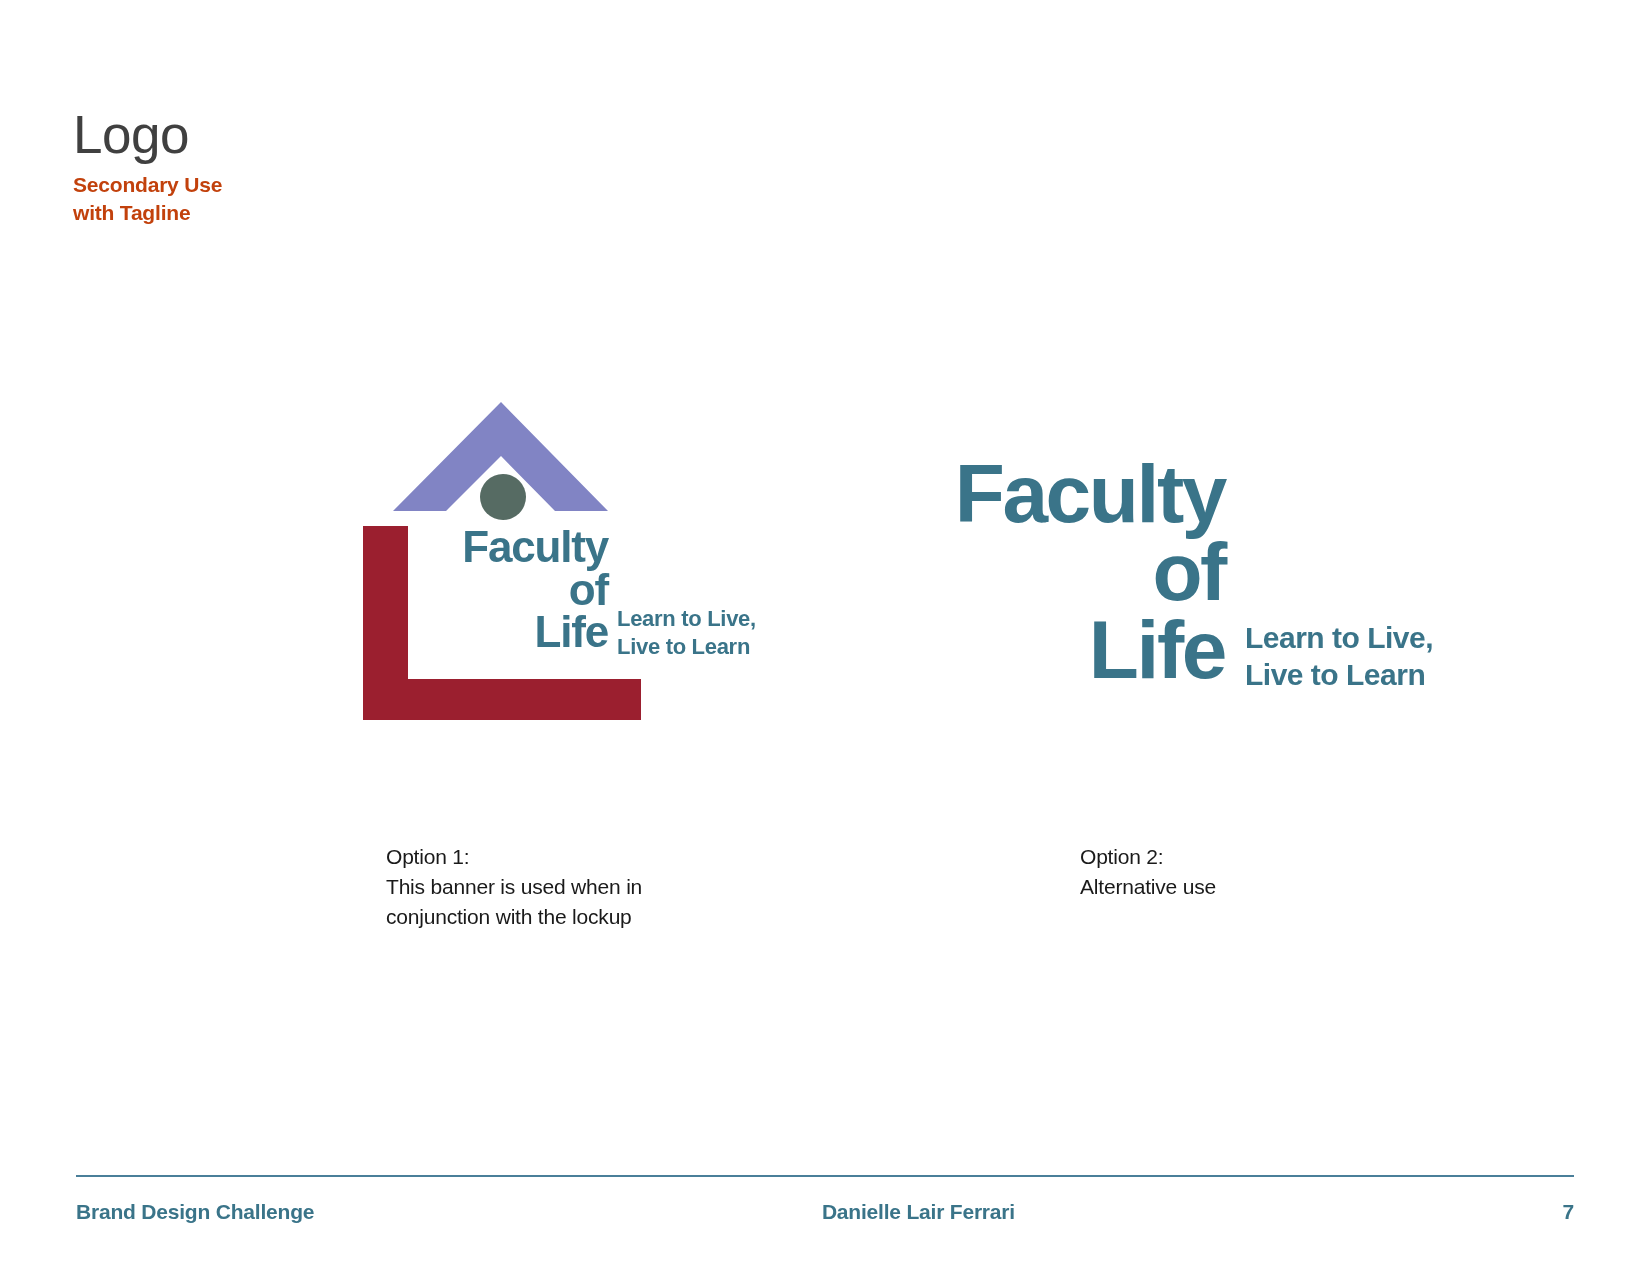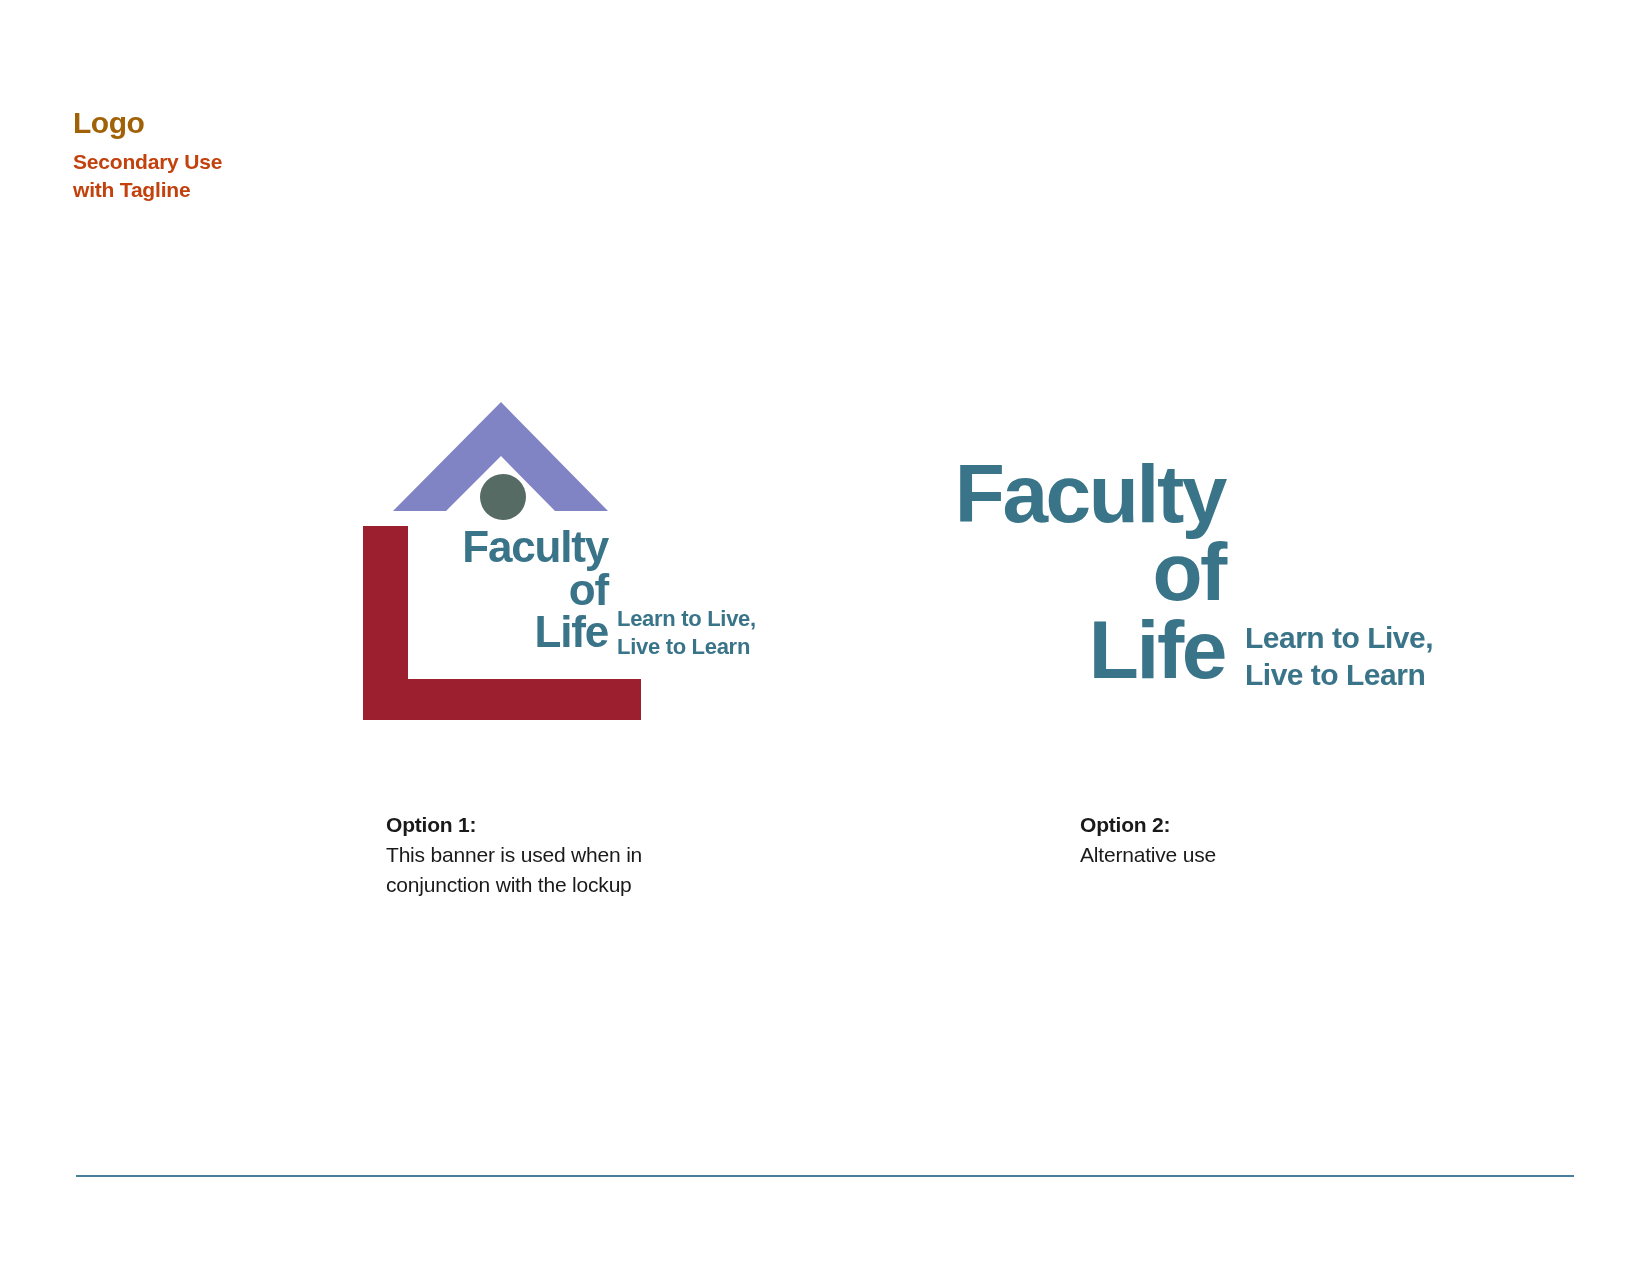--- a/index.html
+++ b/index.html
@@ -21,23 +21,23 @@
     inset: 0;
   }
 
   
   .header {
     position: absolute;
     left: 73px;
     top: 108px;
   }
   .header-title {
-    font-size: 30px;
-    font-weight: bold;
-    color: #a16207;
+    font-size: 53px;
+    font-weight: normal;
+    color: #404040;
     letter-spacing: -0.5px;
     line-height: 1.0;
     margin: 0 0 10px 0;
   }
   .header-sub {
     font-size: 21px;
     font-weight: bold;
     color: #c2410c;
     line-height: 1.32;
     letter-spacing: -0.2px;
@@ -114,22 +114,23 @@
 
   
   .caption {
     position: absolute;
     font-size: 21px;
     color: #1a1a1a;
     line-height: 1.42;
     letter-spacing: -0.2px;
   }
   .caption-title {
-    font-weight: bold;
+    font-weight: normal;
     display: block;
+    margin-top: 32px;
   }
   .caption-body {
     display: block;
     font-weight: normal;
   }
   #caption-1 { left: 386px; top: 810px; }
   #caption-2 { left: 1080px; top: 810px; }
 
   
   .footer-rule {
@@ -209,14 +210,19 @@
     <span class="caption-body">This banner is used when in</span>
     <span class="caption-body">conjunction with the lockup</span>
   </div>
 
   <div class="caption" id="caption-2">
     <span class="caption-title">Option 2:</span>
     <span class="caption-body">Alternative use</span>
   </div>
 
   <div class="footer-rule"></div>
+  <div class="footer">
+    <div class="footer-left">Brand Design Challenge</div>
+    <div class="footer-center">Danielle Lair Ferrari</div>
+    <div class="footer-right">7</div>
+  </div>
 
 </div>
 
 </body></html>

